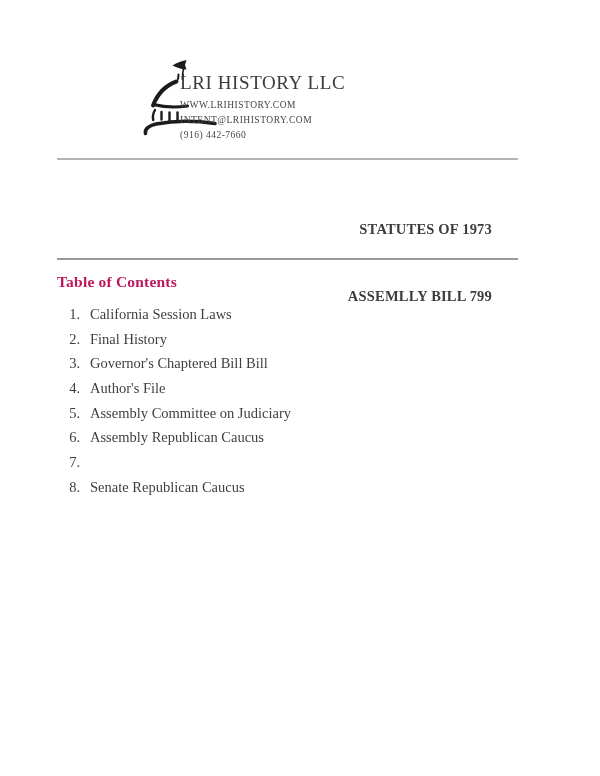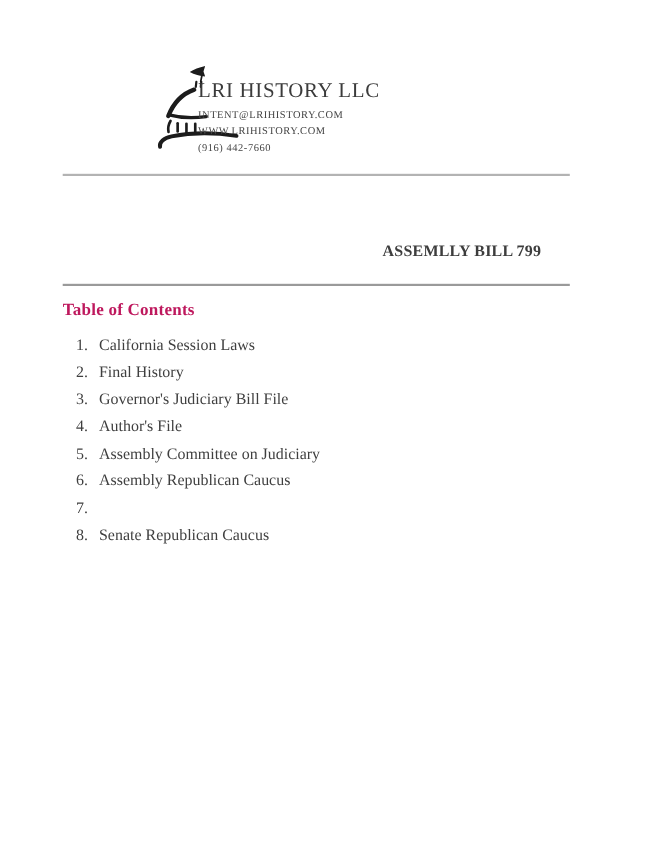--- a/index.html
+++ b/index.html
@@ -123,48 +123,49 @@
         <path d="M 16,53 C 14.2,56 13.5,59.5 14.2,63" stroke="#1c1c1c" stroke-width="2.4" stroke-linecap="round"></path>
         <path d="M 22.5,55 L 22.5,62.5" stroke="#1c1c1c" stroke-width="2.4" stroke-linecap="round"></path>
         <path d="M 30.5,55.5 L 30.5,63.5" stroke="#1c1c1c" stroke-width="2.4" stroke-linecap="round"></path>
         <path d="M 38.5,55.5 L 38.5,63.5" stroke="#1c1c1c" stroke-width="2.4" stroke-linecap="round"></path>
 
         <path d="M 6.5,76.5 C 5.5,72 10,68.5 17,67 C 35,63.5 58,63.8 76,66.5" stroke="#1c1c1c" stroke-width="3.6" stroke-linecap="round"></path>
       </svg>
     </div>
     <div class="org-block">
       <div class="org-name">LRI HISTORY LLC</div>
+      <div class="org-contact">WWW.LRIHISTORY.COM</div>
       <div class="org-contact">INTENT@LRIHISTORY.COM</div>
-      <div class="org-contact">WWW.LRIHISTORY.COM</div>
       <div class="org-contact">(916) 442-7660</div>
     </div>
   </header>
 
   <div class="rule rule-1"></div>
 
   <section class="case-info">
+    <div>STATUTES OF 1973</div>
     <div>ASSEMLLY BILL 799</div>
   </section>
 
   <div class="rule rule-2"></div>
 
   <h1 class="toc-title">Table of Contents</h1>
 
   <ol class="toc-list">
     <li>
       <span class="toc-num">1.</span>
       <span class="toc-label">California Session Laws</span>
     </li>
     <li>
       <span class="toc-num">2.</span>
       <span class="toc-label">Final History</span>
     </li>
     <li>
       <span class="toc-num">3.</span>
-      <span class="toc-label">Governor's Judiciary Bill File</span>
+      <span class="toc-label">Governor's Chaptered Bill Bill</span>
     </li>
     <li>
       <span class="toc-num">4.</span>
       <span class="toc-label">Author's File</span>
     </li>
     <li>
       <span class="toc-num">5.</span>
       <span class="toc-label">Assembly Committee on Judiciary</span>
     </li>
     <li>

